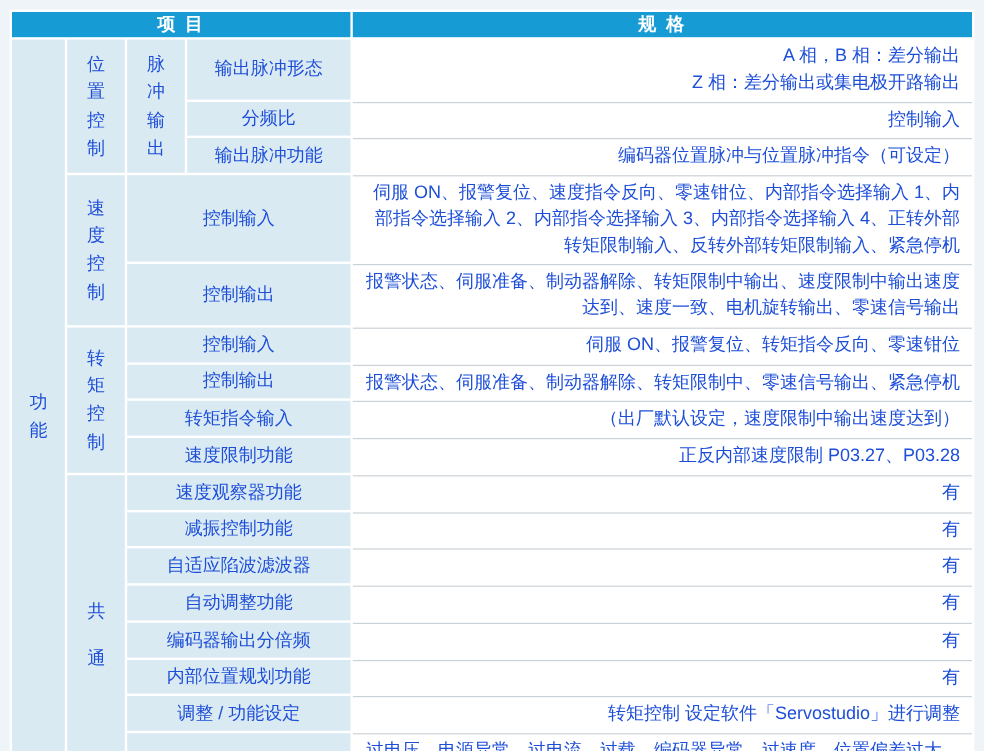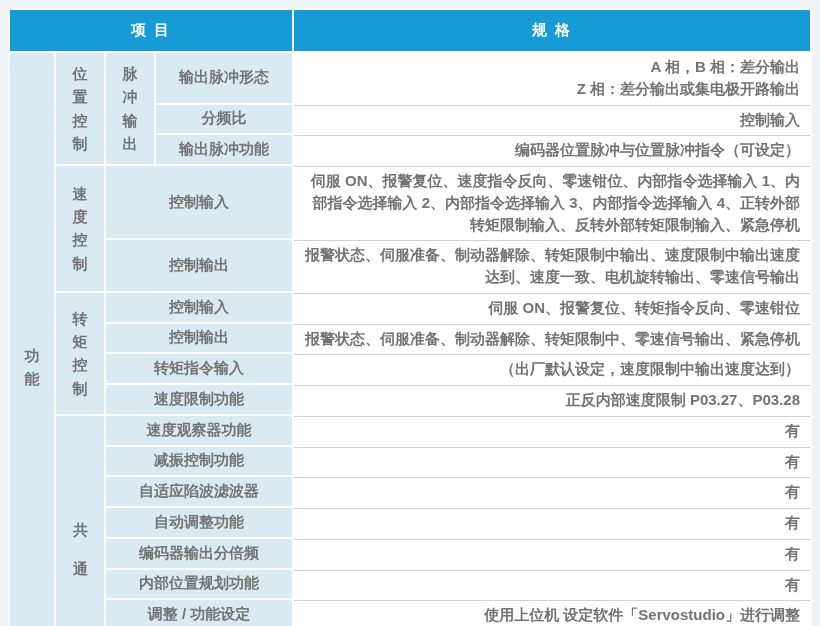--- a/index.html
+++ b/index.html
@@ -27,26 +27,26 @@
   col.c3{width:48px}
   col.c4{width:136px}
   th.hdr{
     background:#169bd5;
     color:#ffffff;
     font-size:15px;
     font-weight:bold;
     height:21px;
     text-align:center;
     letter-spacing:2px;
-    padding:10px;
+    padding:0;
   }
   td{
     font-size:15px;
-    font-weight:bold;
-    color:#737373;
+    font-weight:normal;
+    color:#1d4ed8;
     vertical-align:middle;
     padding:0;
   }
   td.group, td.label{
     background:#daeaf3;
     text-align:center;
   }
   td.label{padding:2px 4px;}
   .vt{
     display:block;
@@ -164,21 +164,21 @@
       <tr class="rh1">
         <td class="label" colspan="2">编码器输出分倍频</td>
         <td class="spec">有</td>
       </tr>
       <tr class="rh1">
         <td class="label" colspan="2">内部位置规划功能</td>
         <td class="spec">有</td>
       </tr>
       <tr class="rh1">
         <td class="label" colspan="2">调整 / 功能设定</td>
-        <td class="spec">使用上位机 设定软件「Servostudio」进行调整</td>
+        <td class="spec">转矩控制 设定软件「Servostudio」进行调整</td>
       </tr>
       <tr class="rhp">
         <td class="label" colspan="2">保护功能</td>
         <td class="spec">过电压、电源异常、过电流、过载、编码器异常、过速度、位置偏差过大、参数异常、其他</td>
       </tr>
     </tbody>
   </table>
 </div>
 
 </body></html>

